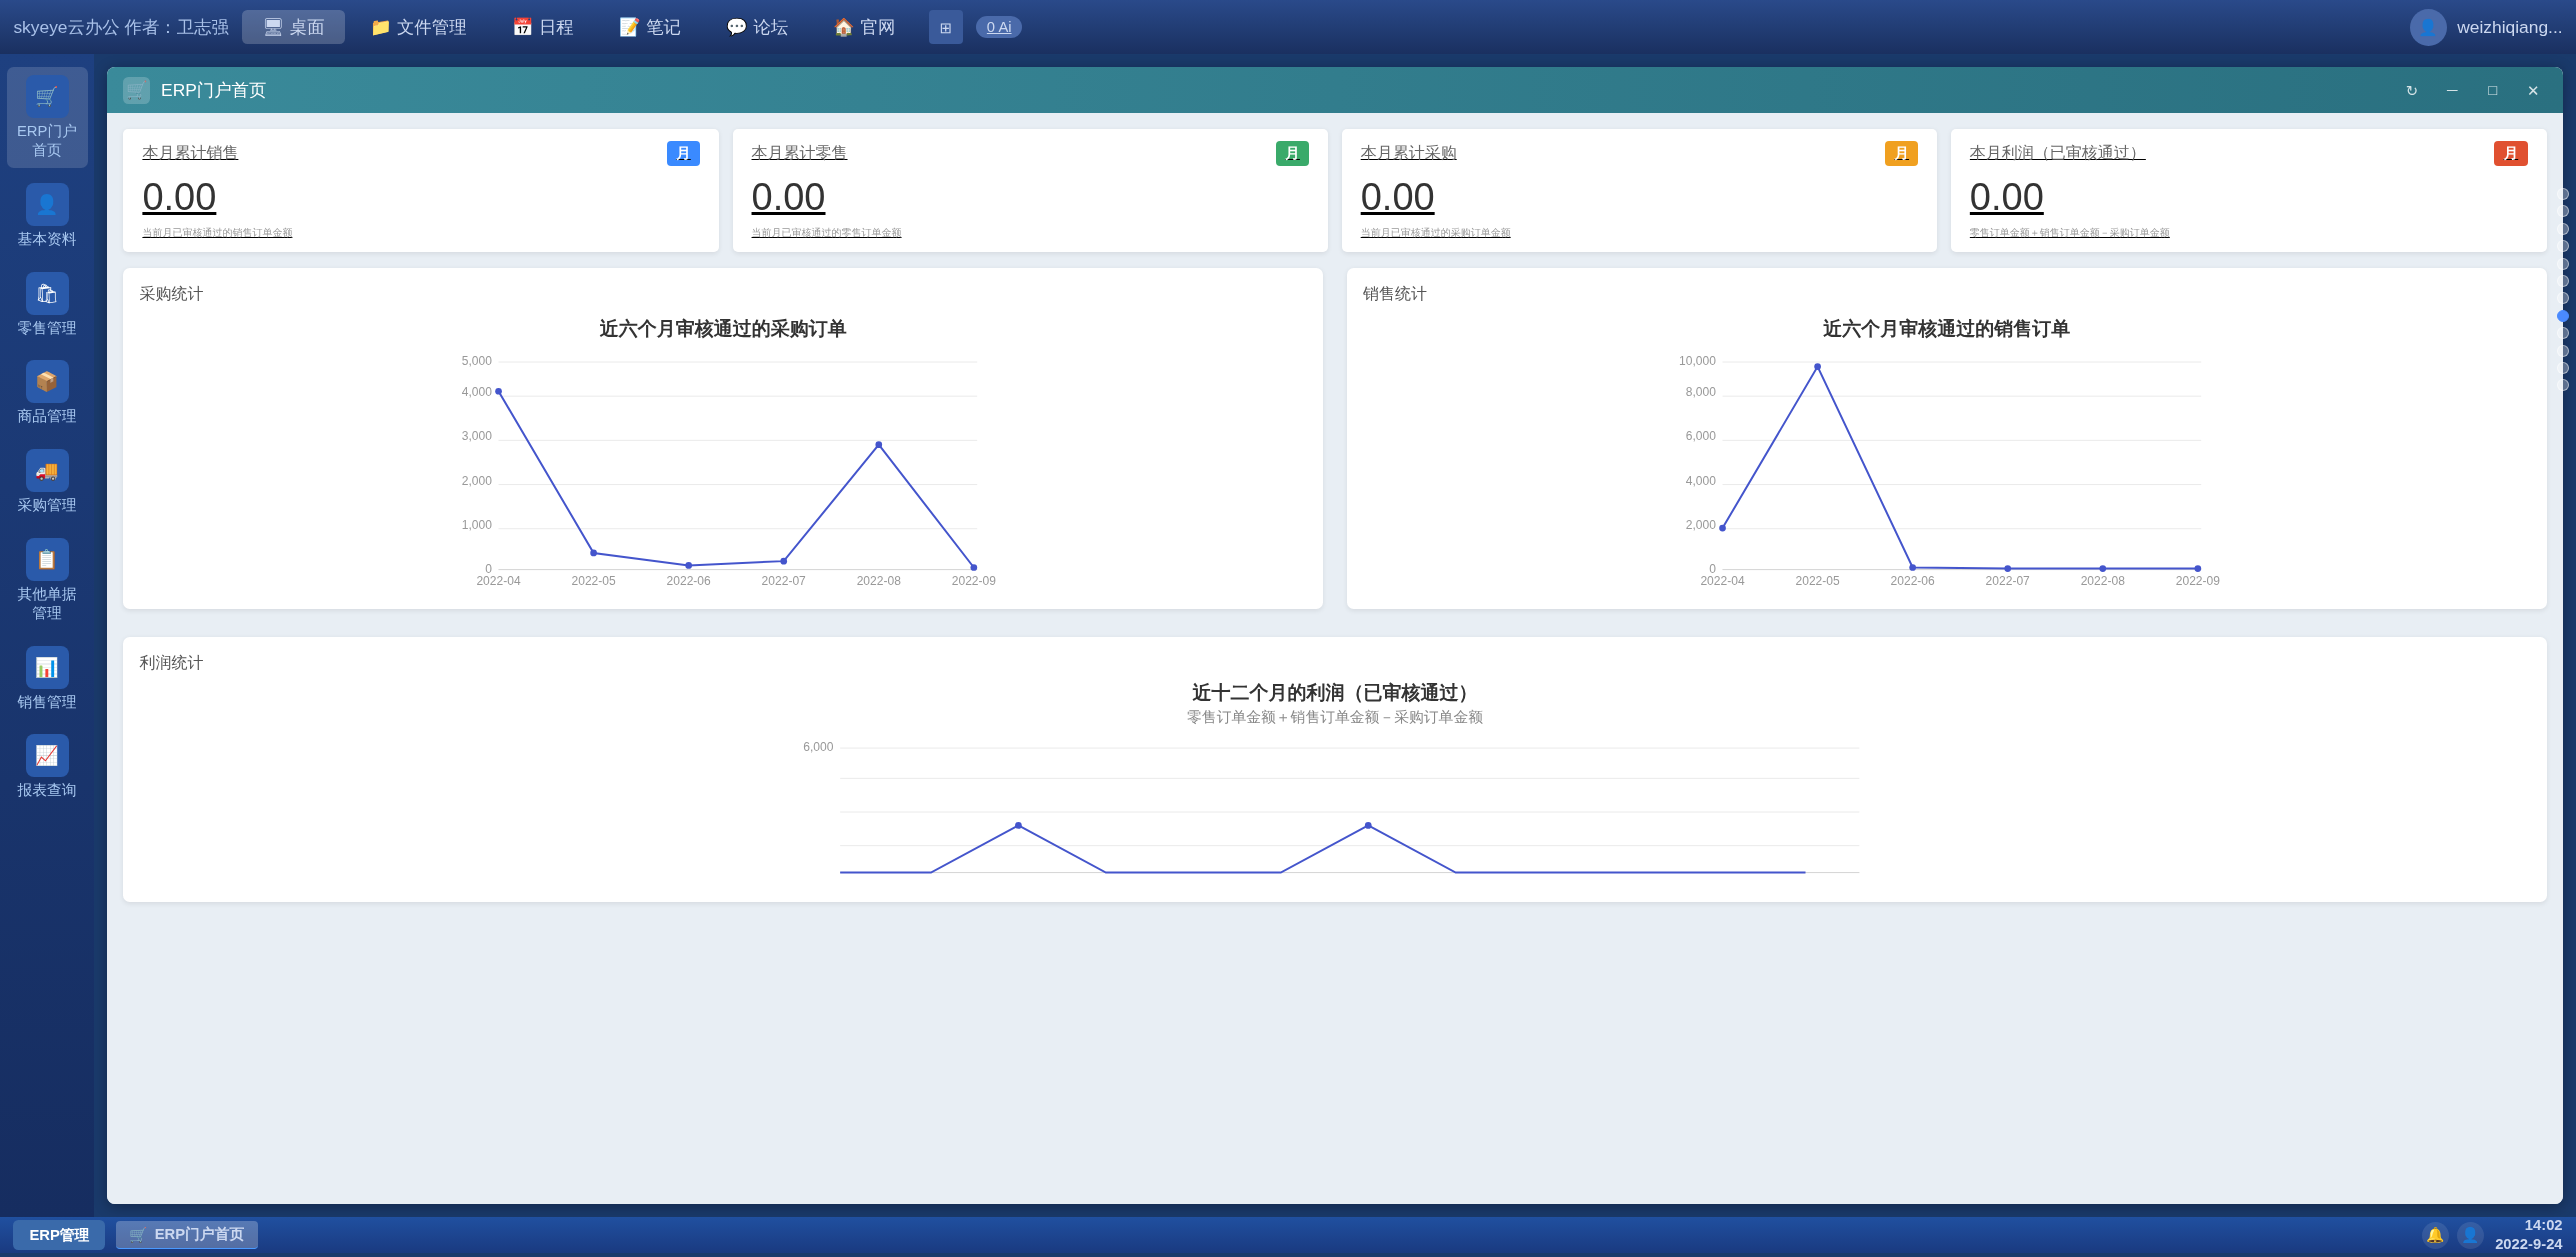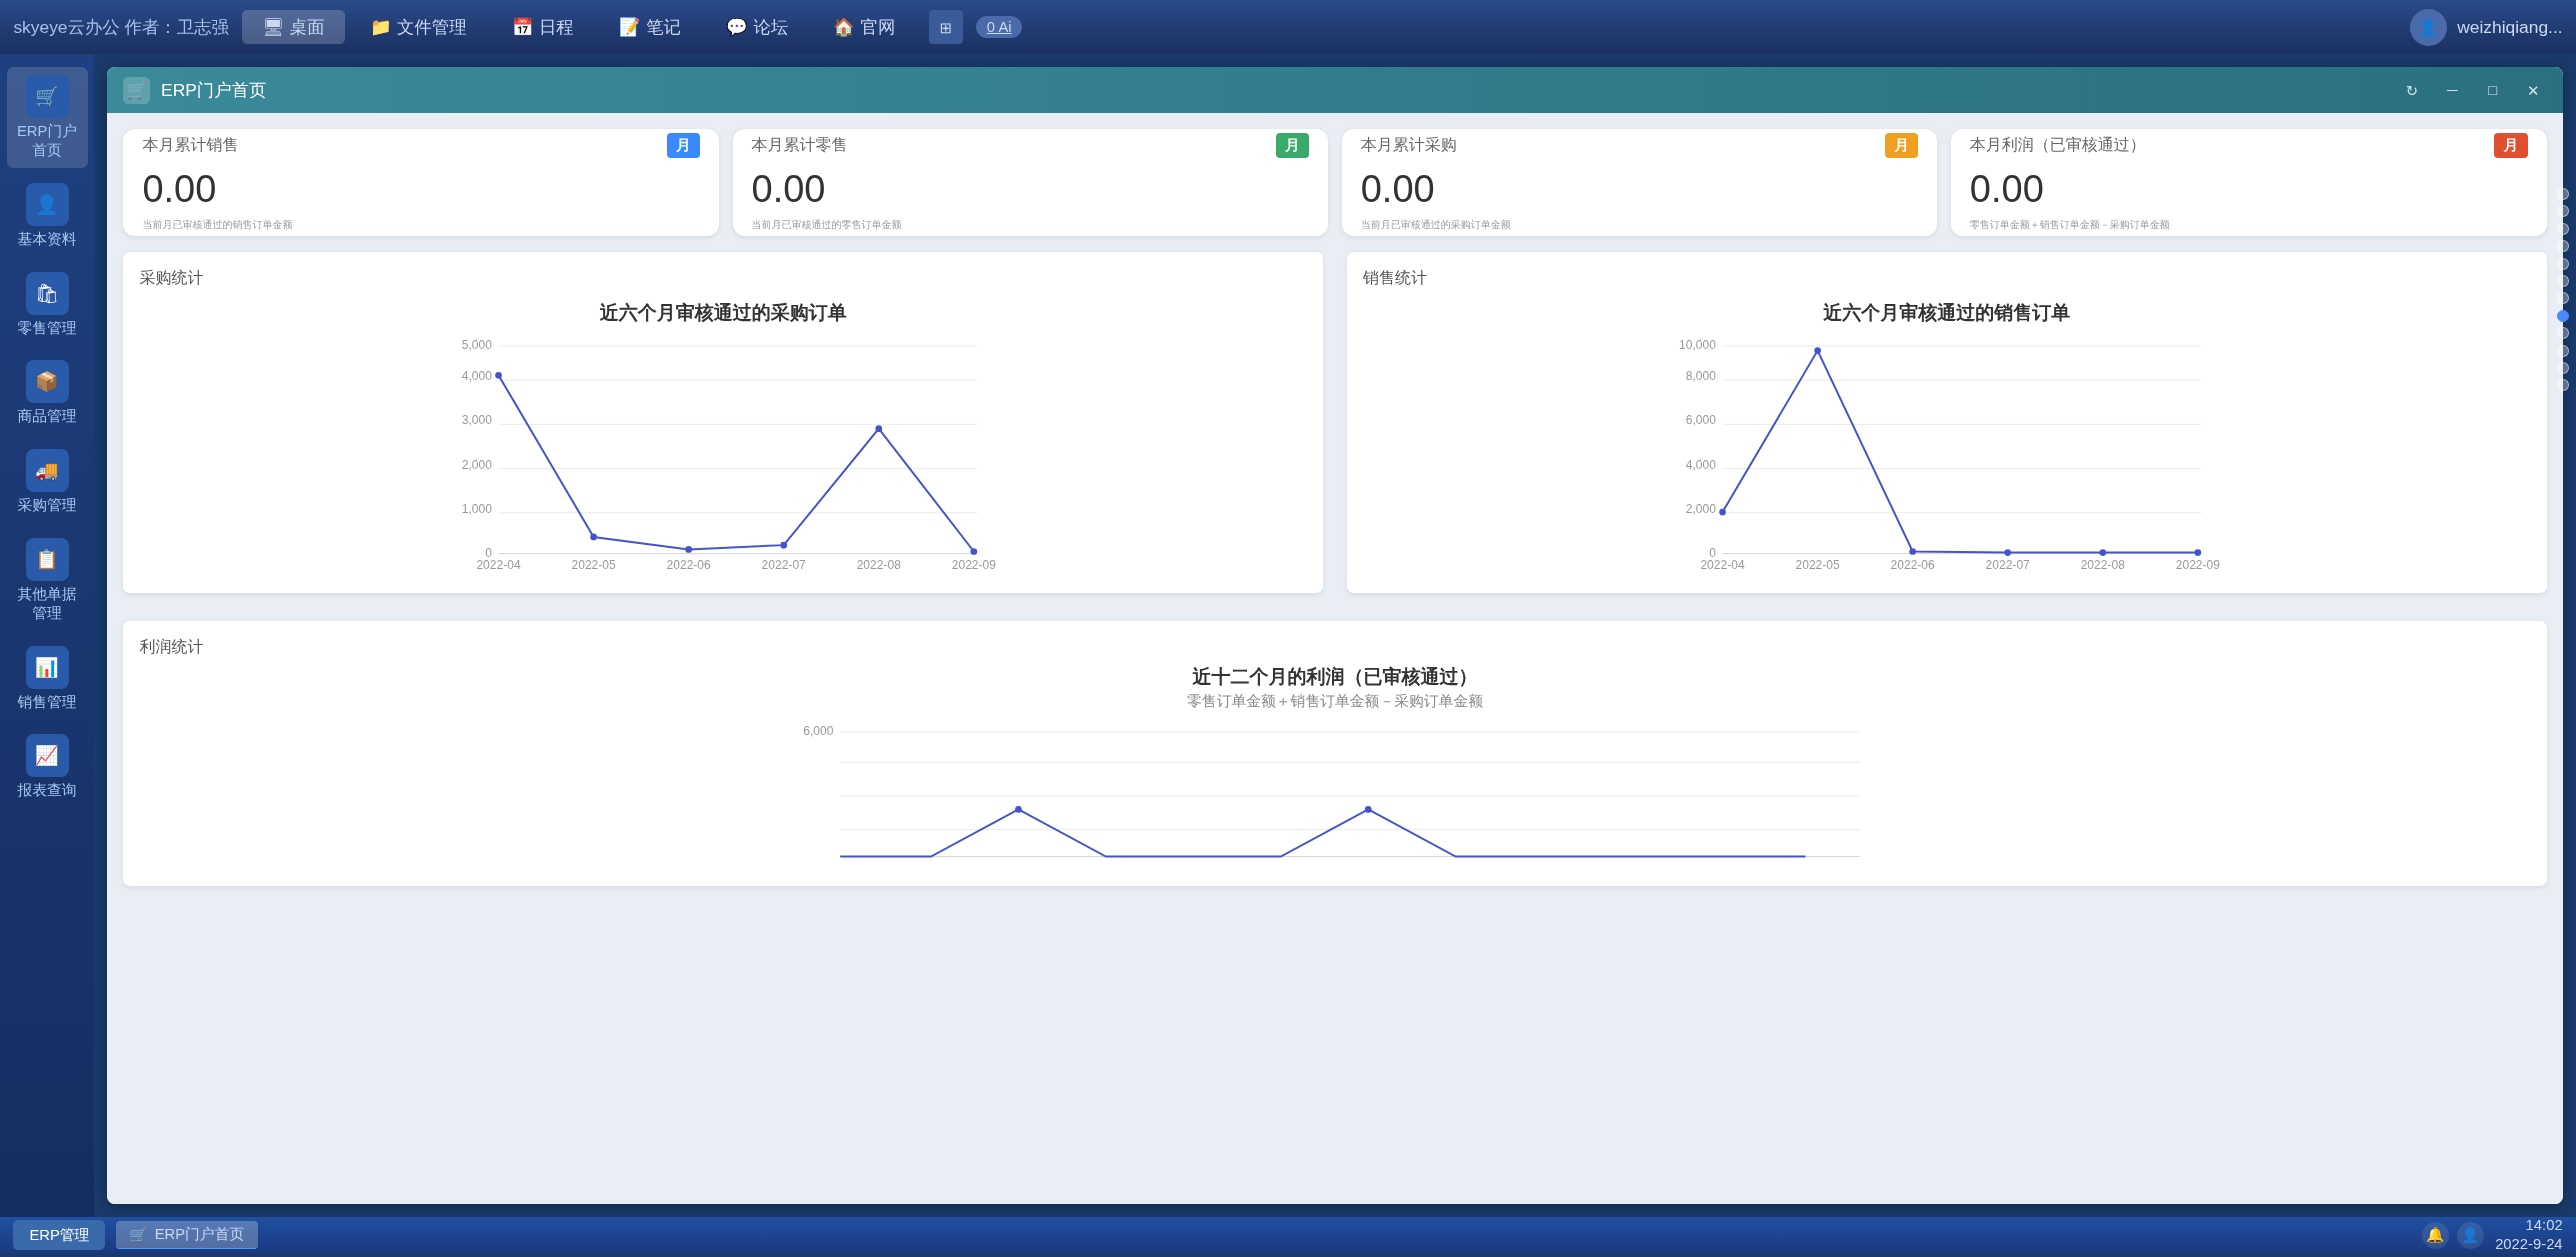--- a/index.html
+++ b/index.html
@@ -182,23 +182,24 @@
 
     
     .stats-row {
       display: grid;
       grid-template-columns: repeat(4, 1fr);
       gap: 13.4px;
       margin-bottom: 16px;
     }
     .stat-card {
       background: white;
-      border-radius: 12px;
-      padding: 4px 19px;
+      border-radius: 5px;
+      padding: 12px 19px;
       box-shadow: 0 1.3px 5.4px rgba(0,0,0,0.08);
+      text-decoration: underline;
     }
     .stat-card-header {
       display: flex;
       justify-content: space-between;
       align-items: center;
       margin-bottom: 10.7px;
       font-size: 16px;
       color: #666;
     }
     .stat-badge {
@@ -284,20 +285,21 @@
 
     
     .taskbar-bottom {
       width: 100%;
       height: 36px;
       background: linear-gradient(to bottom, #2050a0, #1a3a80);
       display: flex;
       align-items: center;
       padding: 0 13.4px;
       gap: 10.7px;
+      font-weight: bold;
     }
     .start-btn {
       background: #3a6aaa;
       color: white;
       padding: 5.4px 16px;
       border-radius: 5.4px;
       font-size: 14.8px;
       cursor: pointer;
     }
     .taskbar-app {

